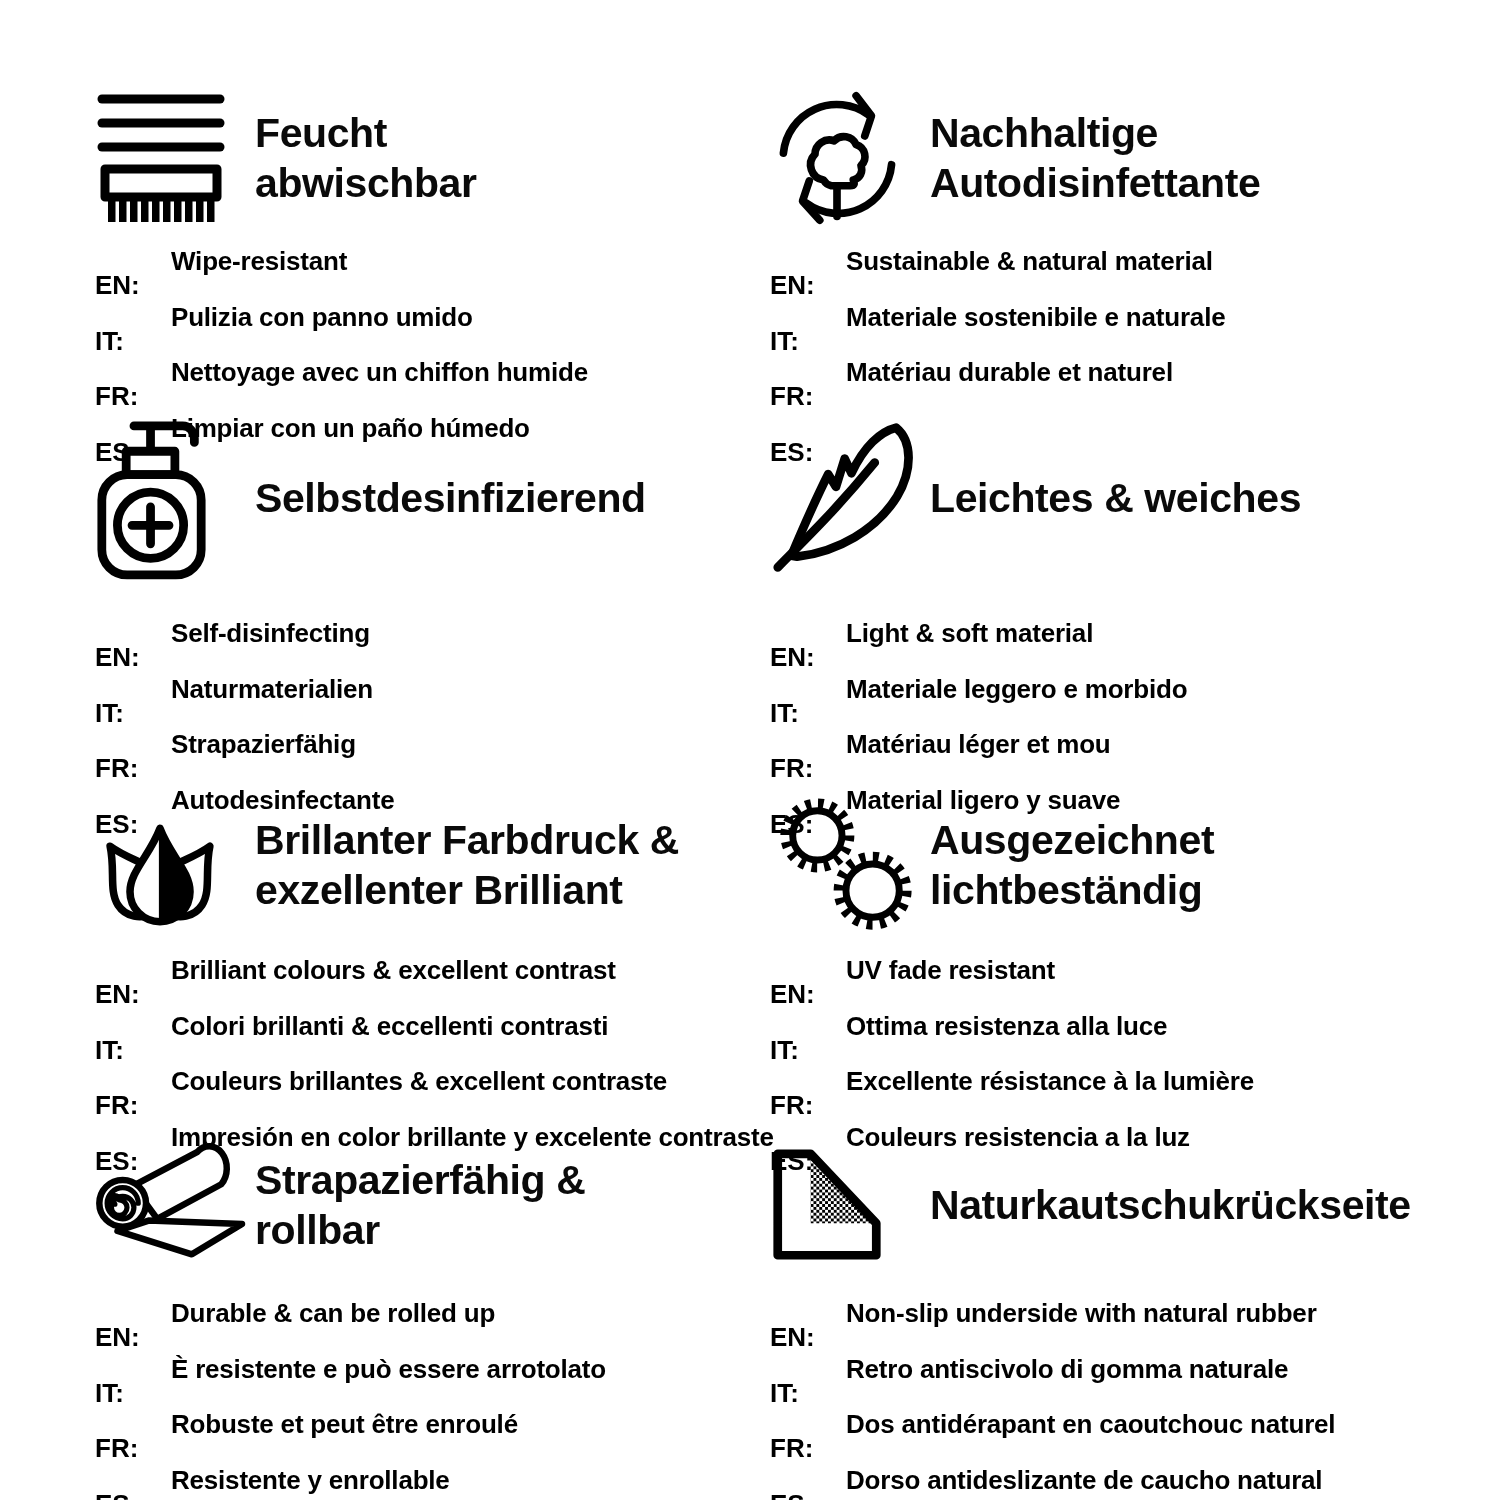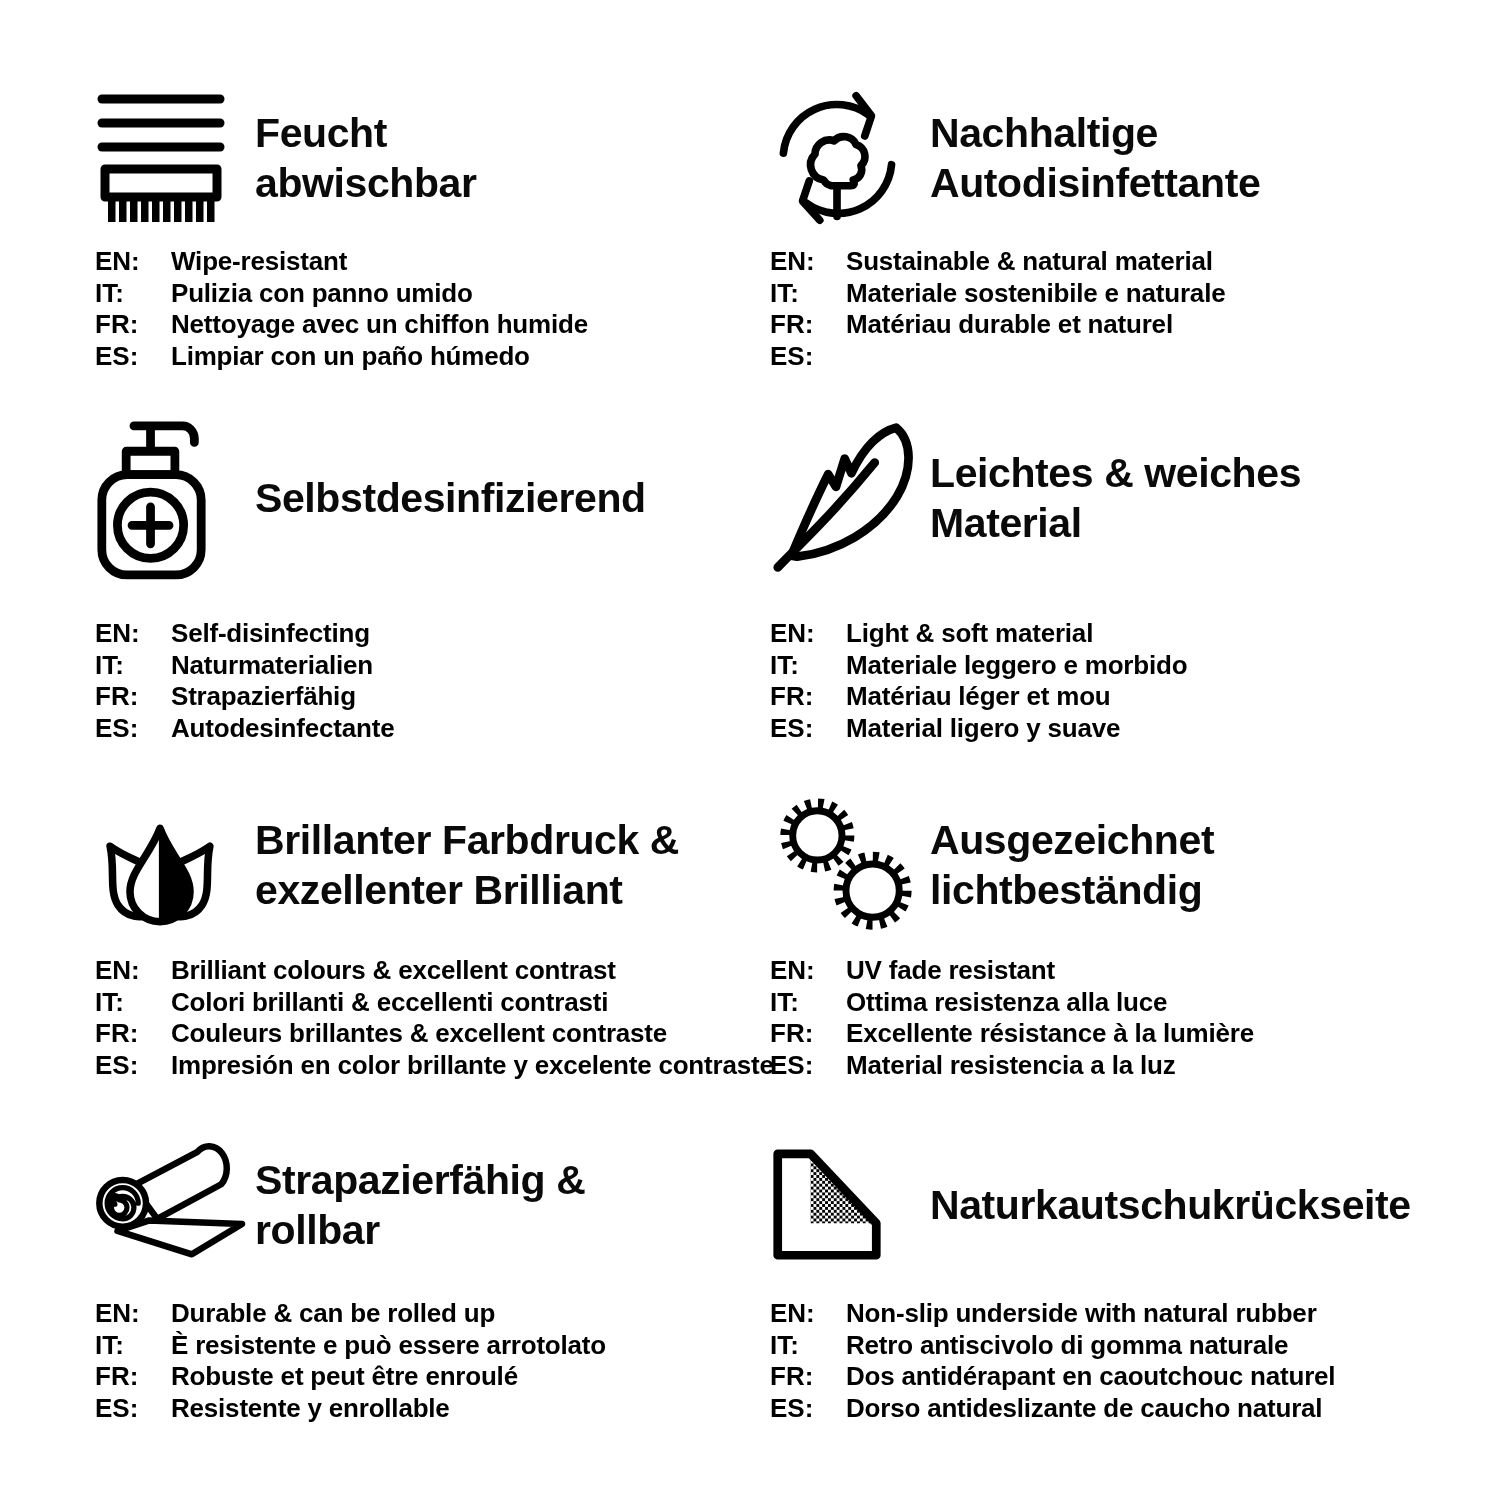--- a/index.html
+++ b/index.html
@@ -23,21 +23,21 @@
   .cell-header { display:flex; align-items:center; height:var(--hh); }
   .icon-box { flex:0 0 160px; width:160px; display:flex; align-items:center; }
   .icon-box svg { display:block; }
   .title {
     margin:0; font-size:41px; font-weight:700; line-height:50px;
     letter-spacing:-0.4px; color:#0a0a0a; white-space:nowrap;
   }
   .tline { display:block; }
   .trans { margin-top:var(--mt); }
   .trow { display:flex; font-size:26px; line-height:31.5px; white-space:nowrap; }
-  .tlabel { flex:0 0 76px; width:76px; font-weight:700; }
+  .tlabel { flex:0 0 76px; width:76px; font-weight:700;margin-top:24px; }
   .ttext { font-weight:600; letter-spacing:-0.2px; }
 </style>
 </head>
 <body>
 
 <div class="grid">
 
   <section class="cell r1">
     <div class="cell-header">
       <div class="icon-box">
@@ -168,21 +168,20 @@
       <div class="icon-box">
         <svg width="162" height="157" viewBox="0 0 165 160">
           <g fill="none" stroke="#000" stroke-width="9" stroke-linecap="round" stroke-linejoin="round">
             <path d="M22,140 C38,102 48,80 60,56 L68,69 L77,40 L84,55 C97,27 114,12 130,8 C147,22 147,52 131,79 C110,113 70,136 28,141 Z"></path>
             <path d="M8,152 C42,118 72,88 108,44"></path>
           </g>
         </svg>
       </div>
       <h2 class="title">
         <span class="tline">Leichtes &amp; weiches</span>
-        <span class="tline">Material</span>
       </h2>
     </div>
     <div class="trans">
       <div class="trow">
           <span class="tlabel">EN:</span>
           <span class="ttext">Light &amp; soft material</span>
         </div>
       <div class="trow">
           <span class="tlabel">IT:</span>
           <span class="ttext">Materiale leggero e morbido</span>
@@ -258,21 +257,21 @@
       <div class="trow">
           <span class="tlabel">IT:</span>
           <span class="ttext">Ottima resistenza alla luce</span>
         </div>
       <div class="trow">
           <span class="tlabel">FR:</span>
           <span class="ttext">Excellente résistance à la lumière</span>
         </div>
       <div class="trow">
           <span class="tlabel">ES:</span>
-          <span class="ttext">Material resistencia a la luz</span>
+          <span class="ttext">Couleurs resistencia a la luz</span>
         </div>
     </div>
   </section>
 
   <section class="cell r4">
     <div class="cell-header">
       <div class="icon-box">
         <svg width="180" height="144" viewBox="0 0 185 148">
           <g stroke="#000" stroke-width="7.5" stroke-linecap="round" stroke-linejoin="round">
             <path d="M62,92 L170,96 L112,131 L26,104 Z" fill="#fff"></path>

